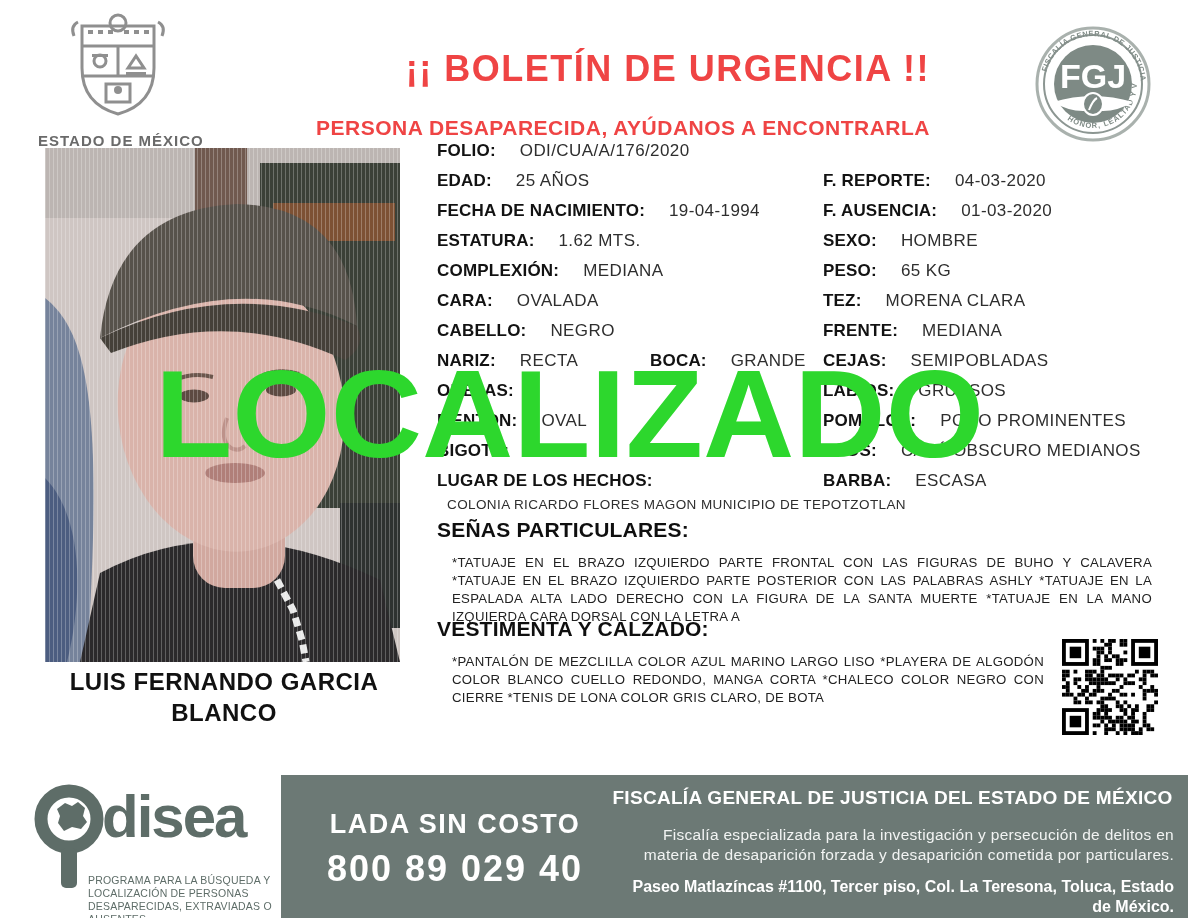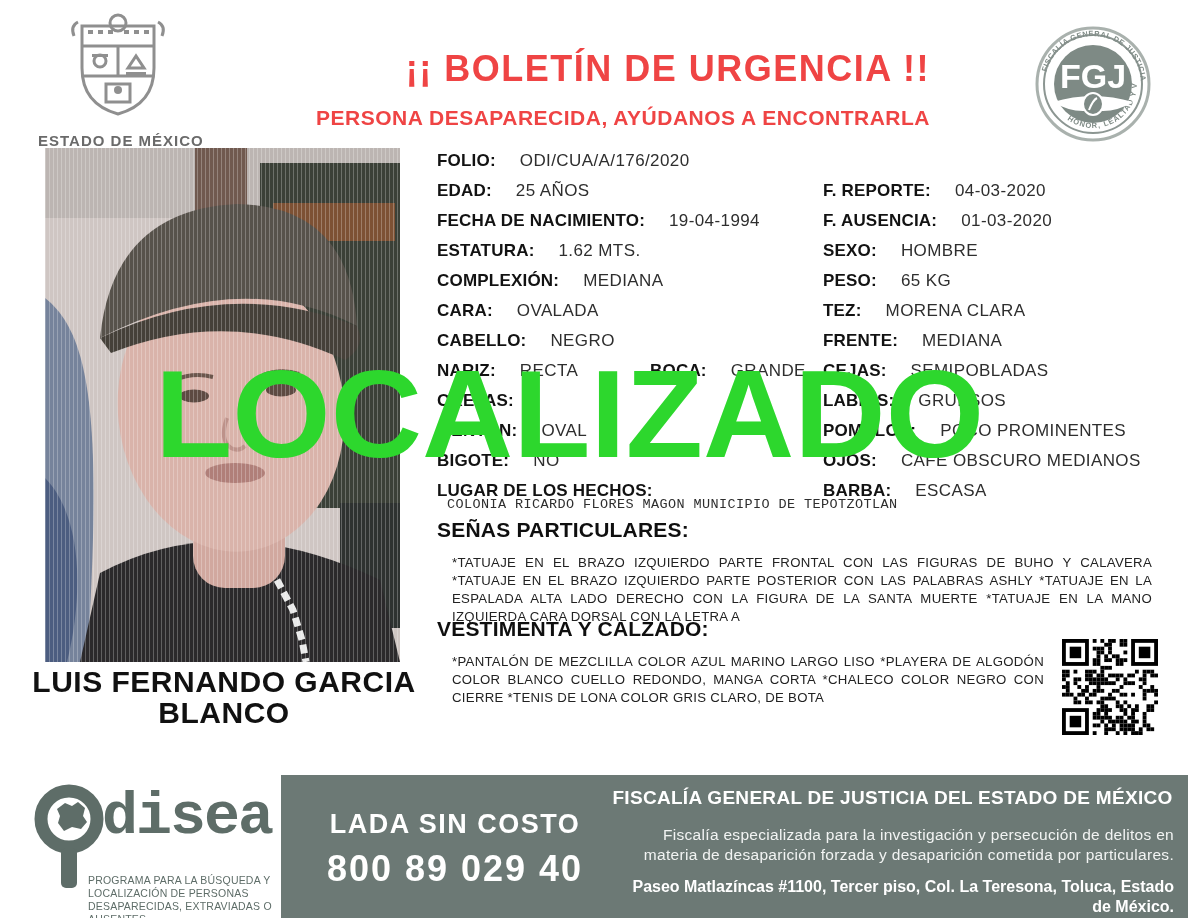--- a/index.html
+++ b/index.html
@@ -7,37 +7,37 @@
   body { font-family:"Liberation Sans", sans-serif; }
   .page { position:relative; width:1188px; height:918px; background:#fff; overflow:hidden; }
 
   
   .edomex-logo { position:absolute; left:38px; top:12px; width:160px; text-align:center; }
   .edomex-logo svg { display:block; margin:0 auto; }
   .edomex-caption { margin-top:8px; font-size:15px; font-weight:700; letter-spacing:1px; color:#6a6a6a; white-space:nowrap; }
 
   .head-titles { position:absolute; left:230px; top:48px; width:700px; text-align:right; color:#ef4444; }
   .head-title { font-size:36px; font-weight:700; letter-spacing:1.5px; }
-  .head-subtitle { font-size:21px; font-weight:700; letter-spacing:.5px; margin-top:16px; }
+  .head-subtitle { font-size:21px; font-weight:700; letter-spacing:.5px; margin-top:26px; }
 
   .fgj-logo { position:absolute; left:1028px; top:22px; }
 
   
   .photo { position:absolute; left:45px; top:148px; width:355px; height:514px; background:#cfc8c5; overflow:hidden; }
   .person-name { position:absolute; left:18px; top:666px; width:412px; text-align:center;
-                 font-size:30px; font-weight:700; color:#111; line-height:31px; letter-spacing:.5px; }
+                 font-size:24px; font-weight:700; color:#111; line-height:31px; letter-spacing:.5px; }
 
   
   .details-left  { position:absolute; left:437px; top:141px; }
   .details-right { position:absolute; left:823px; top:171px; }
-  .frow { height:30px; display:flex; align-items:flex-end; white-space:nowrap; position:relative; }
+  .frow { height:30px; display:flex; align-items:flex-start; white-space:nowrap; position:relative; }
   .lbl { font-weight:700; font-size:17px; color:#121212; letter-spacing:.2px; }
   .val { font-size:17px; color:#2e2e2e; margin-left:24px; letter-spacing:.4px; }
   .pair2 { position:absolute; left:213px; display:flex; align-items:center; }
-  .place-note { margin-top:-4px; font-size:13.5px; color:#2e2e2e; letter-spacing:.4px; padding-left:10px;font-family:Liberation Mono, monospace; }
+  .place-note { margin-top:-4px; font-size:13.5px; color:#2e2e2e; letter-spacing:.4px; padding-left:10px; }
 
   .senas { position:absolute; left:437px; top:518px; width:715px; }
   .vestimenta { position:absolute; left:437px; top:617px; width:618px; }
   .sec-title { font-size:21px; font-weight:700; color:#0f0f0f; letter-spacing:.2px; }
   .sec-body { margin-top:12px; margin-left:15px; font-size:13.2px; line-height:18px; color:#222;
               text-align:justify; letter-spacing:.3px; }
   .vestimenta .sec-body { width:592px; }
 
   
   .watermark { position:absolute; left:155px; top:352px; font-size:124px; font-weight:700;
@@ -51,21 +51,21 @@
   .footer-bar { position:absolute; left:281px; top:775px; width:907px; height:143px; background:#6c7975; }
   .lada { position:absolute; left:14px; top:34px; width:320px; text-align:center; color:#fff; }
   .lada-line1 { font-size:27px; font-weight:700; letter-spacing:1.5px; }
   .lada-line2 { font-size:36px; font-weight:700; letter-spacing:2px; margin-top:8px; }
   .fiscalia { position:absolute; left:330px; right:14px; top:12px; color:#fff; text-align:center; }
   .fiscalia-title { font-size:19px; font-weight:700; letter-spacing:.3px; }
   .fiscalia-desc { margin-top:16px; font-size:15.5px; line-height:20px; letter-spacing:.3px; color:#f2f4f3;text-align:right; }
   .fiscalia-addr { margin-top:12px; font-size:16px; font-weight:700; line-height:20px; text-align:right; }
 
   .odisea { position:absolute; left:30px; top:782px; width:250px; }
-  .odisea-row { display:flex; align-items:flex-start;font-family:Liberation Mono, monospace; }
+  .odisea-row { display:flex; align-items:flex-start; }
   .odisea-brand { font-size:60px; font-weight:700; color:#5e6d68; letter-spacing:-2px; line-height:70px; margin-left:-6px; }
   .odisea-program { margin-left:58px; margin-top:-16px; width:196px; font-size:10.5px; line-height:13px;
                     color:#5e6d68; letter-spacing:.2px; }
 </style>
 </head>
 <body>
 
 <div class="page">
 
   <div class="edomex-logo">

